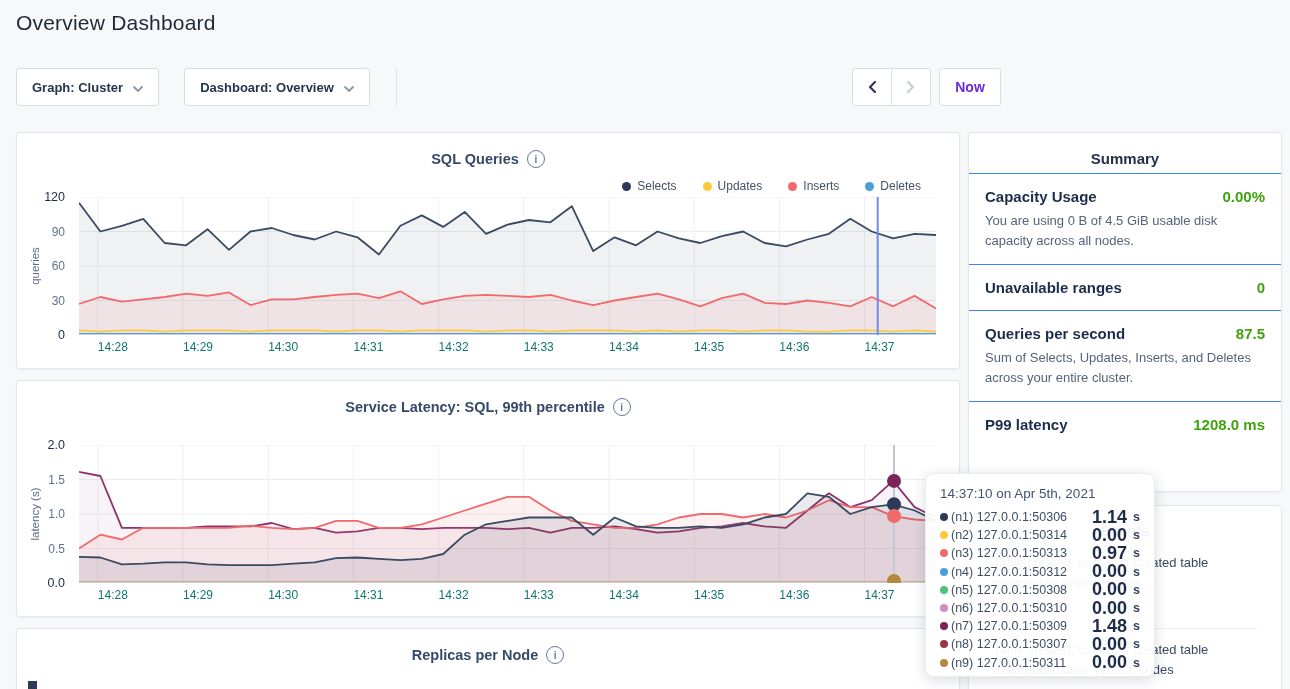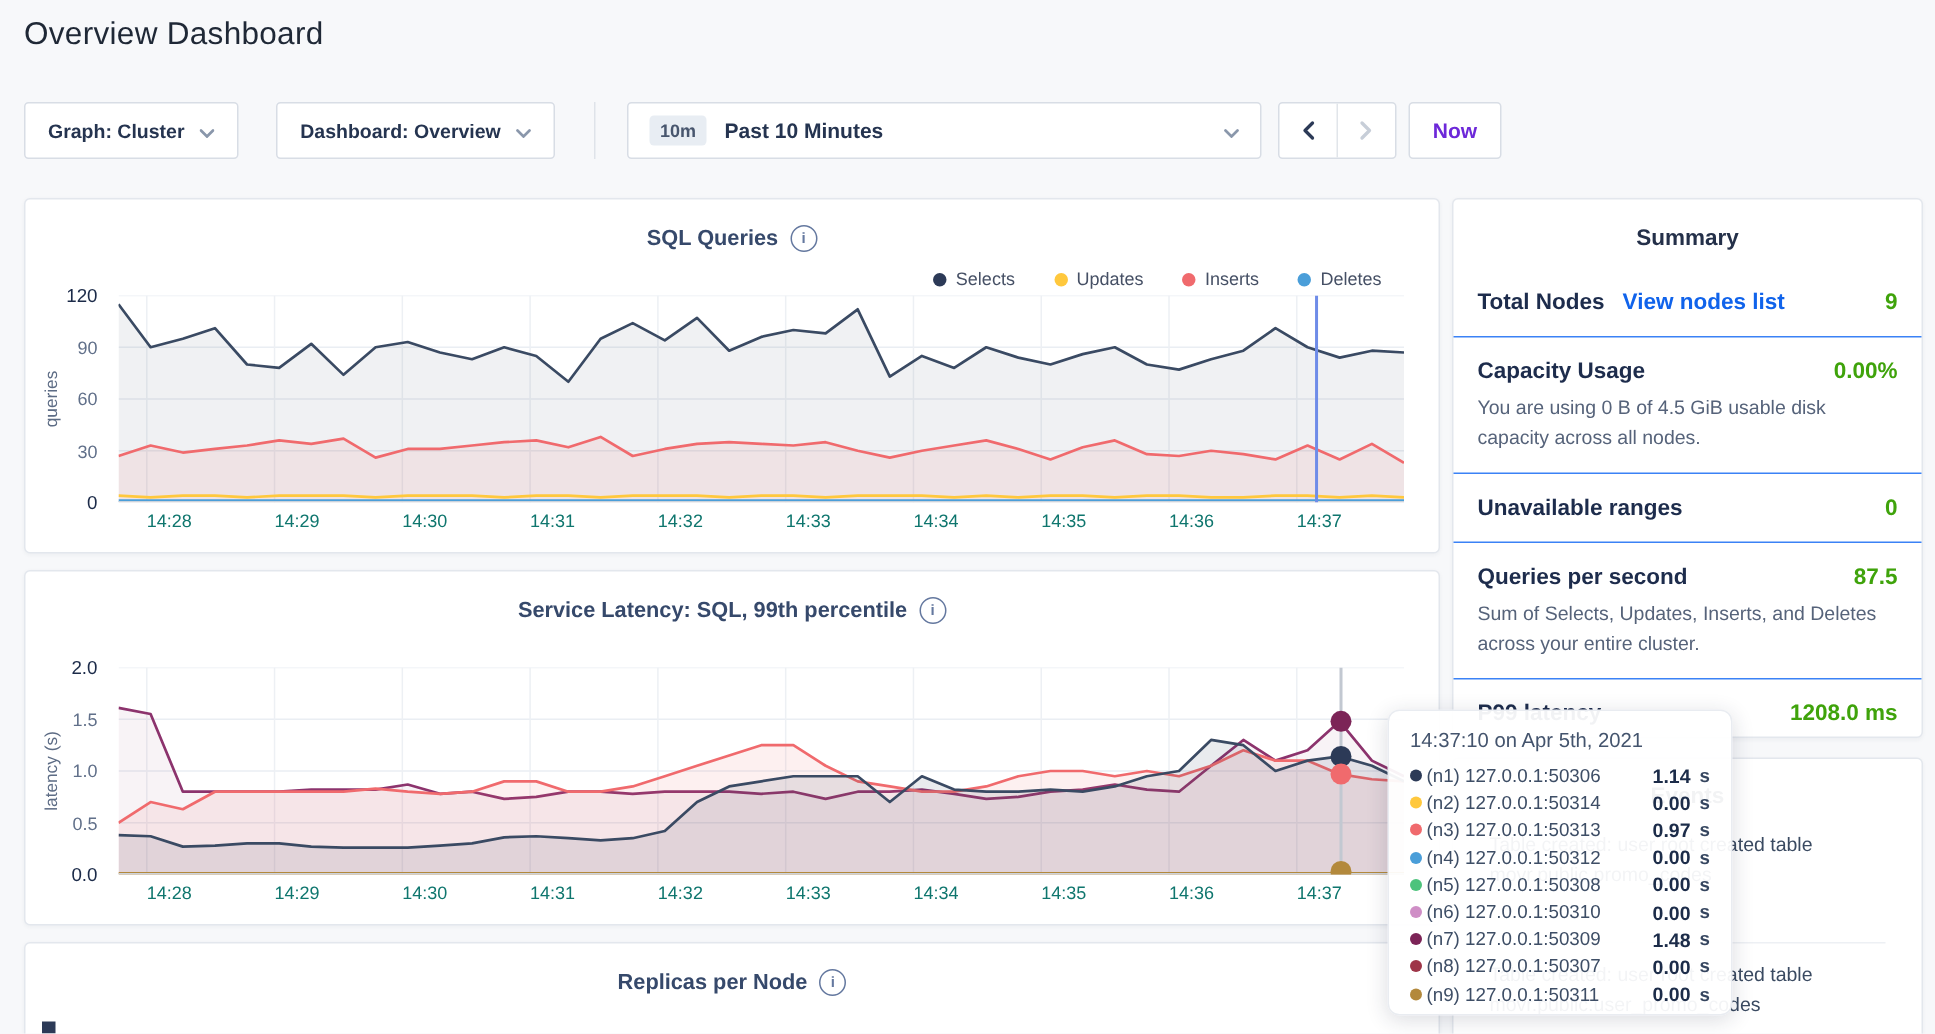--- a/index.html
+++ b/index.html
@@ -56,21 +56,21 @@
   .ev-list{margin-top:14px;padding:0 24px}
   .ev-item{font-size:13px;line-height:20px;color:#3a4a61}
   .ev-item.r1{padding-bottom:35px;border-bottom:1px solid #edf0f4}
   .ev-item.r2{padding-top:11px}
   
   .tooltip{position:absolute;left:925px;top:473px;width:230px;height:204px;background:rgba(255,255,255,.94);border:1px solid #e9ecf1;border-radius:8px;box-shadow:0 3px 14px rgba(30,40,60,.16);box-sizing:border-box;padding:12px 14px;z-index:20}
   .tt-title{font-size:13.5px;color:#44546d;margin-bottom:7px}
   .tt-row{display:flex;align-items:center;height:18.2px;gap:3px}
   .tt-dot{width:8px;height:8px;border-radius:50%;flex:0 0 auto}
   .tt-label{flex:1;font-size:12.5px;color:#3e4e66;white-space:nowrap}
-  .tt-val{font-size:13px;font-weight:700;color:#1c2c49}
+  .tt-val{font-size:18px;font-weight:700;color:#1c2c49}
   .tt-unit{font-size:12.5px;font-weight:600;color:#35455f;margin-left:3px}
   .partial-swatch{left:28px;top:681px;width:9px;height:8px;background:#2c3a57}
 </style>
 </head>
 <body>
 
 <div class="stage">
 
   <div class="abs page-title">Overview Dashboard</div>
 
@@ -84,29 +84,20 @@
   </div>
   <div class="btn dd" id="dd-dash">
     <span>Dashboard: Overview</span>
     <span class="chev-wrap">
       <svg width="10" height="6">
           <path d="M1 1 L5 5 L9 1" stroke="#8a97ab" stroke-width="1.8" fill="none" stroke-linecap="round"></path>
         </svg>
     </span>
   </div>
   <div class="abs vdiv"></div>
-  <div class="btn" id="time-sel">
-    <span class="badge">10m</span>
-    <span>Past 10 Minutes</span>
-    <span class="chev-wrap">
-      <svg width="10" height="6">
-          <path d="M1 1 L5 5 L9 1" stroke="#8a97ab" stroke-width="1.8" fill="none" stroke-linecap="round"></path>
-        </svg>
-    </span>
-  </div>
   <div class="btn navgrp">
     <span class="navcell">
       <svg width="10" height="14">
           <path d="M8 2 L3 7 L8 12" stroke="#2c3a57" stroke-width="2.2" fill="none" stroke-linecap="round" stroke-linejoin="round"></path>
         </svg>
     </span>
     <span class="navcell">
       <svg width="10" height="14">
           <path d="M2 2 L7 7 L2 12" stroke="#c7ced8" stroke-width="2.2" fill="none" stroke-linecap="round" stroke-linejoin="round"></path>
         </svg>
@@ -252,27 +243,20 @@
   <div class="card" id="card-rep">
     <div class="chart-head">
       <span>Replicas per Node</span>
       <span class="info-icon">i</span>
     </div>
   </div>
   <div class="abs partial-swatch"></div>
 
   <div class="card" id="card-summary">
     <div class="sum-title">Summary</div>
-    <div class="sum-sec first">
-      <div class="sum-row">
-        <span class="sum-label">Total Nodes</span>
-        <a class="sum-link" style="color: rgb(16, 99, 235);">View nodes list</a>
-        <span class="sum-value" style="color: rgb(63, 163, 11);">9</span>
-      </div>
-    </div>
     <div class="sum-sec">
       <div class="sum-row">
         <span class="sum-label">Capacity Usage</span>
         <span class="sum-value" style="color: rgb(63, 163, 11);">0.00%</span>
       </div>
       <div class="sum-sub">You are using 0 B of 4.5 GiB usable disk capacity across all nodes.</div>
     </div>
     <div class="sum-sec">
       <div class="sum-row">
         <span class="sum-label">Unavailable ranges</span>

